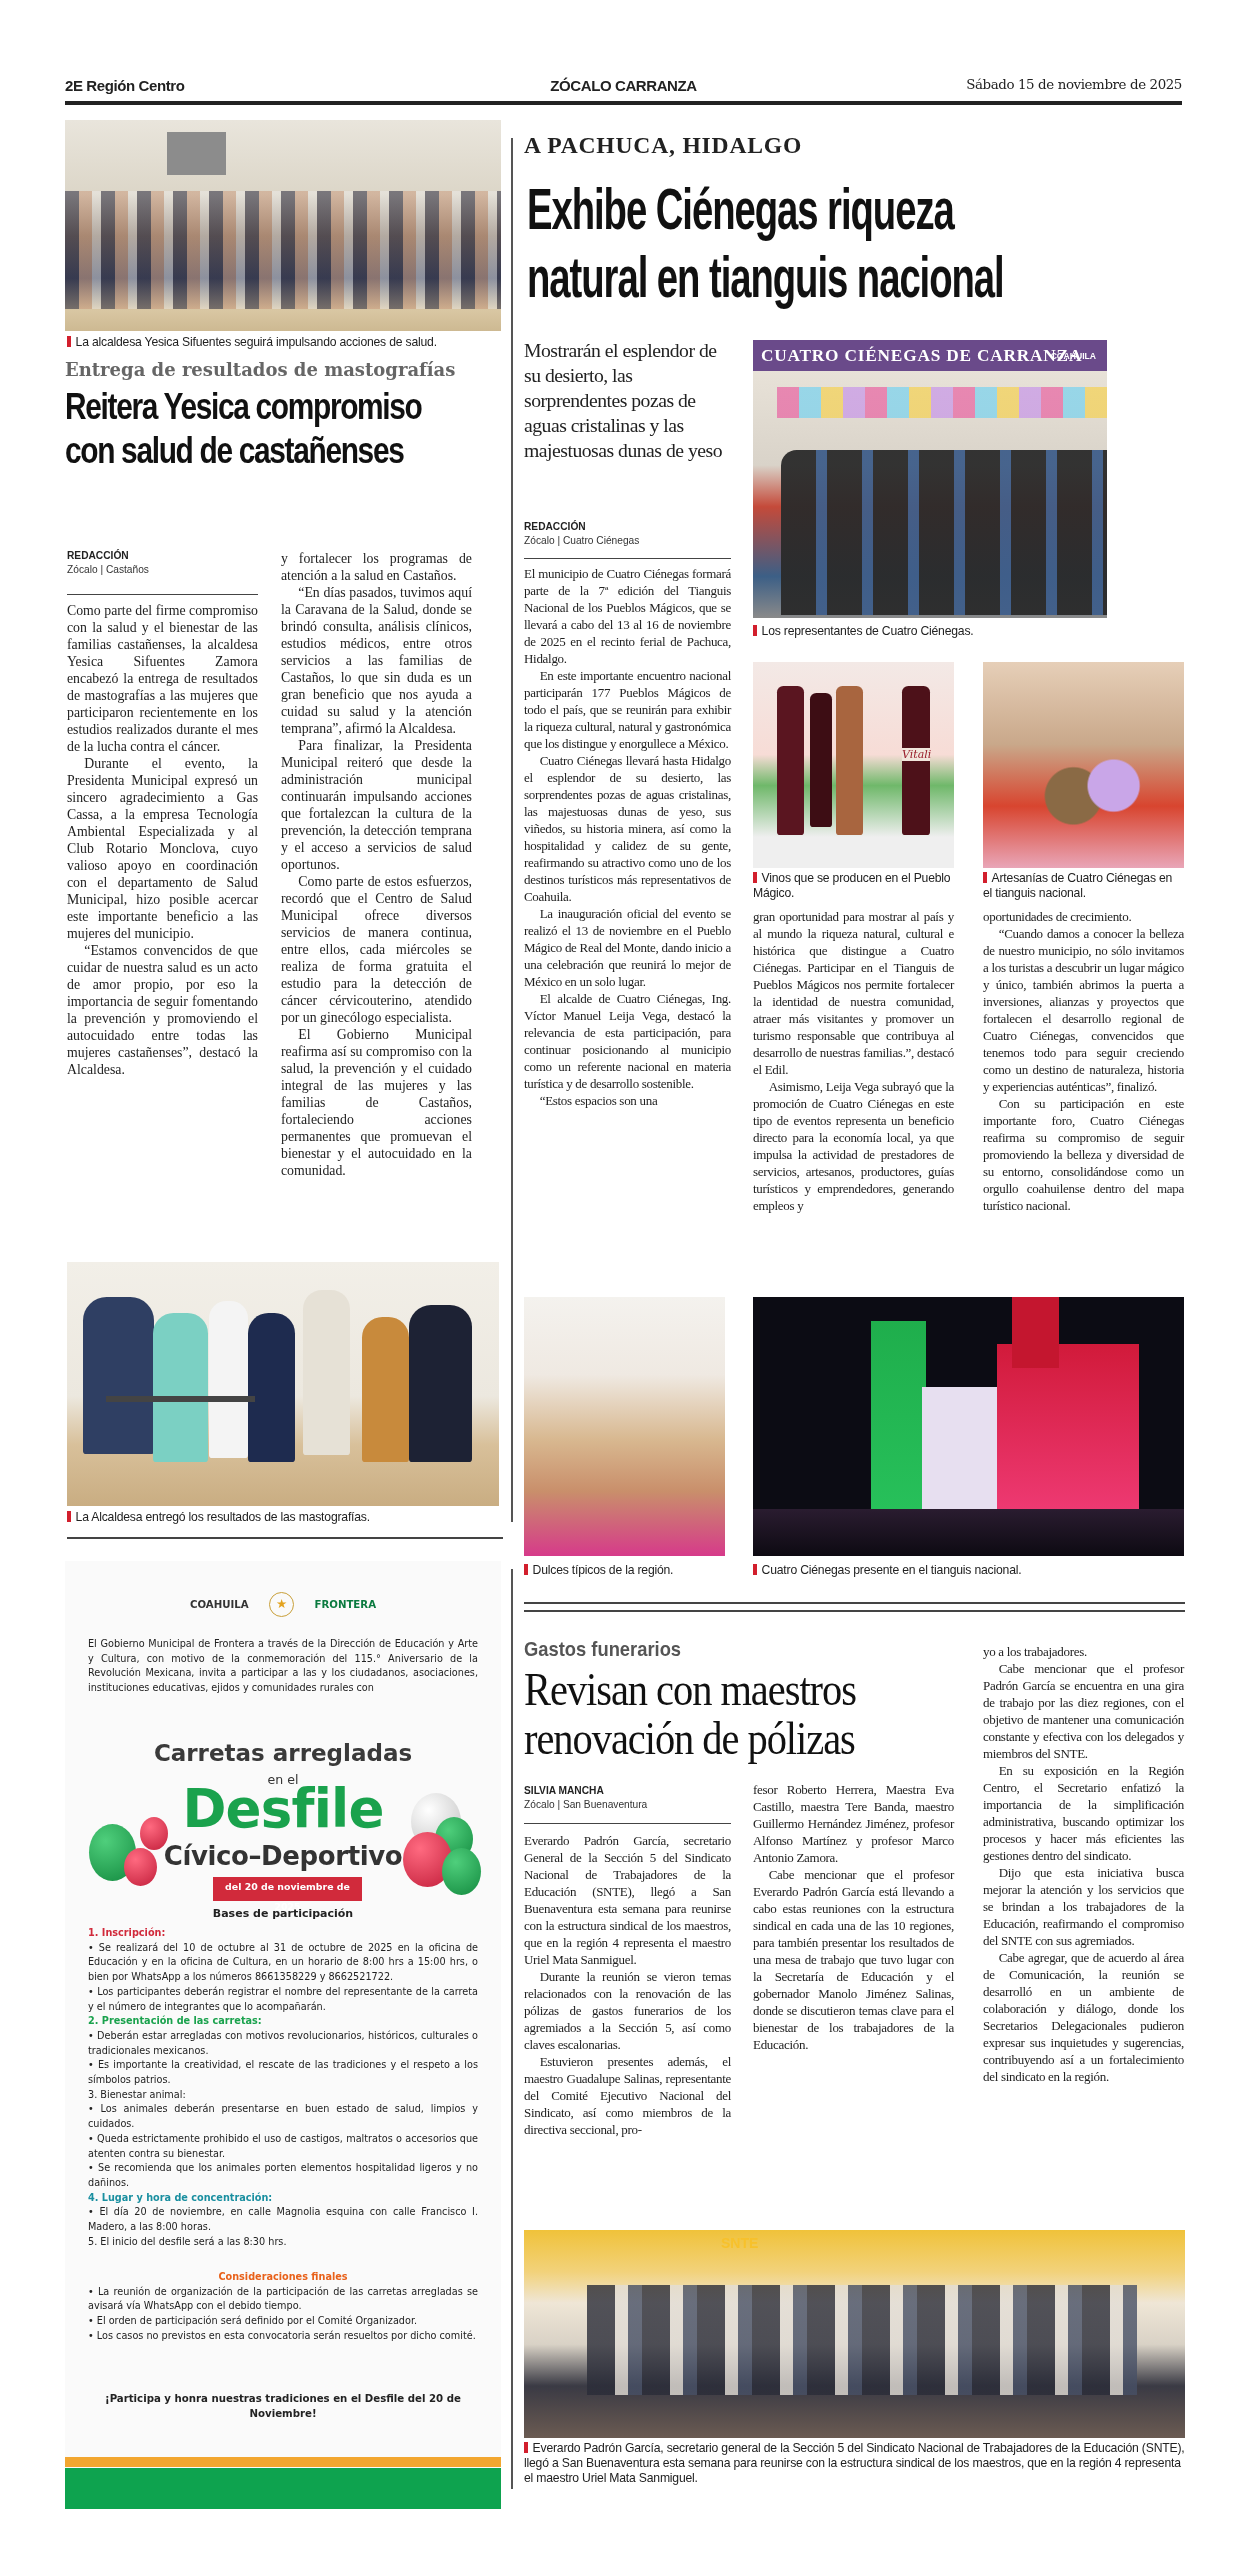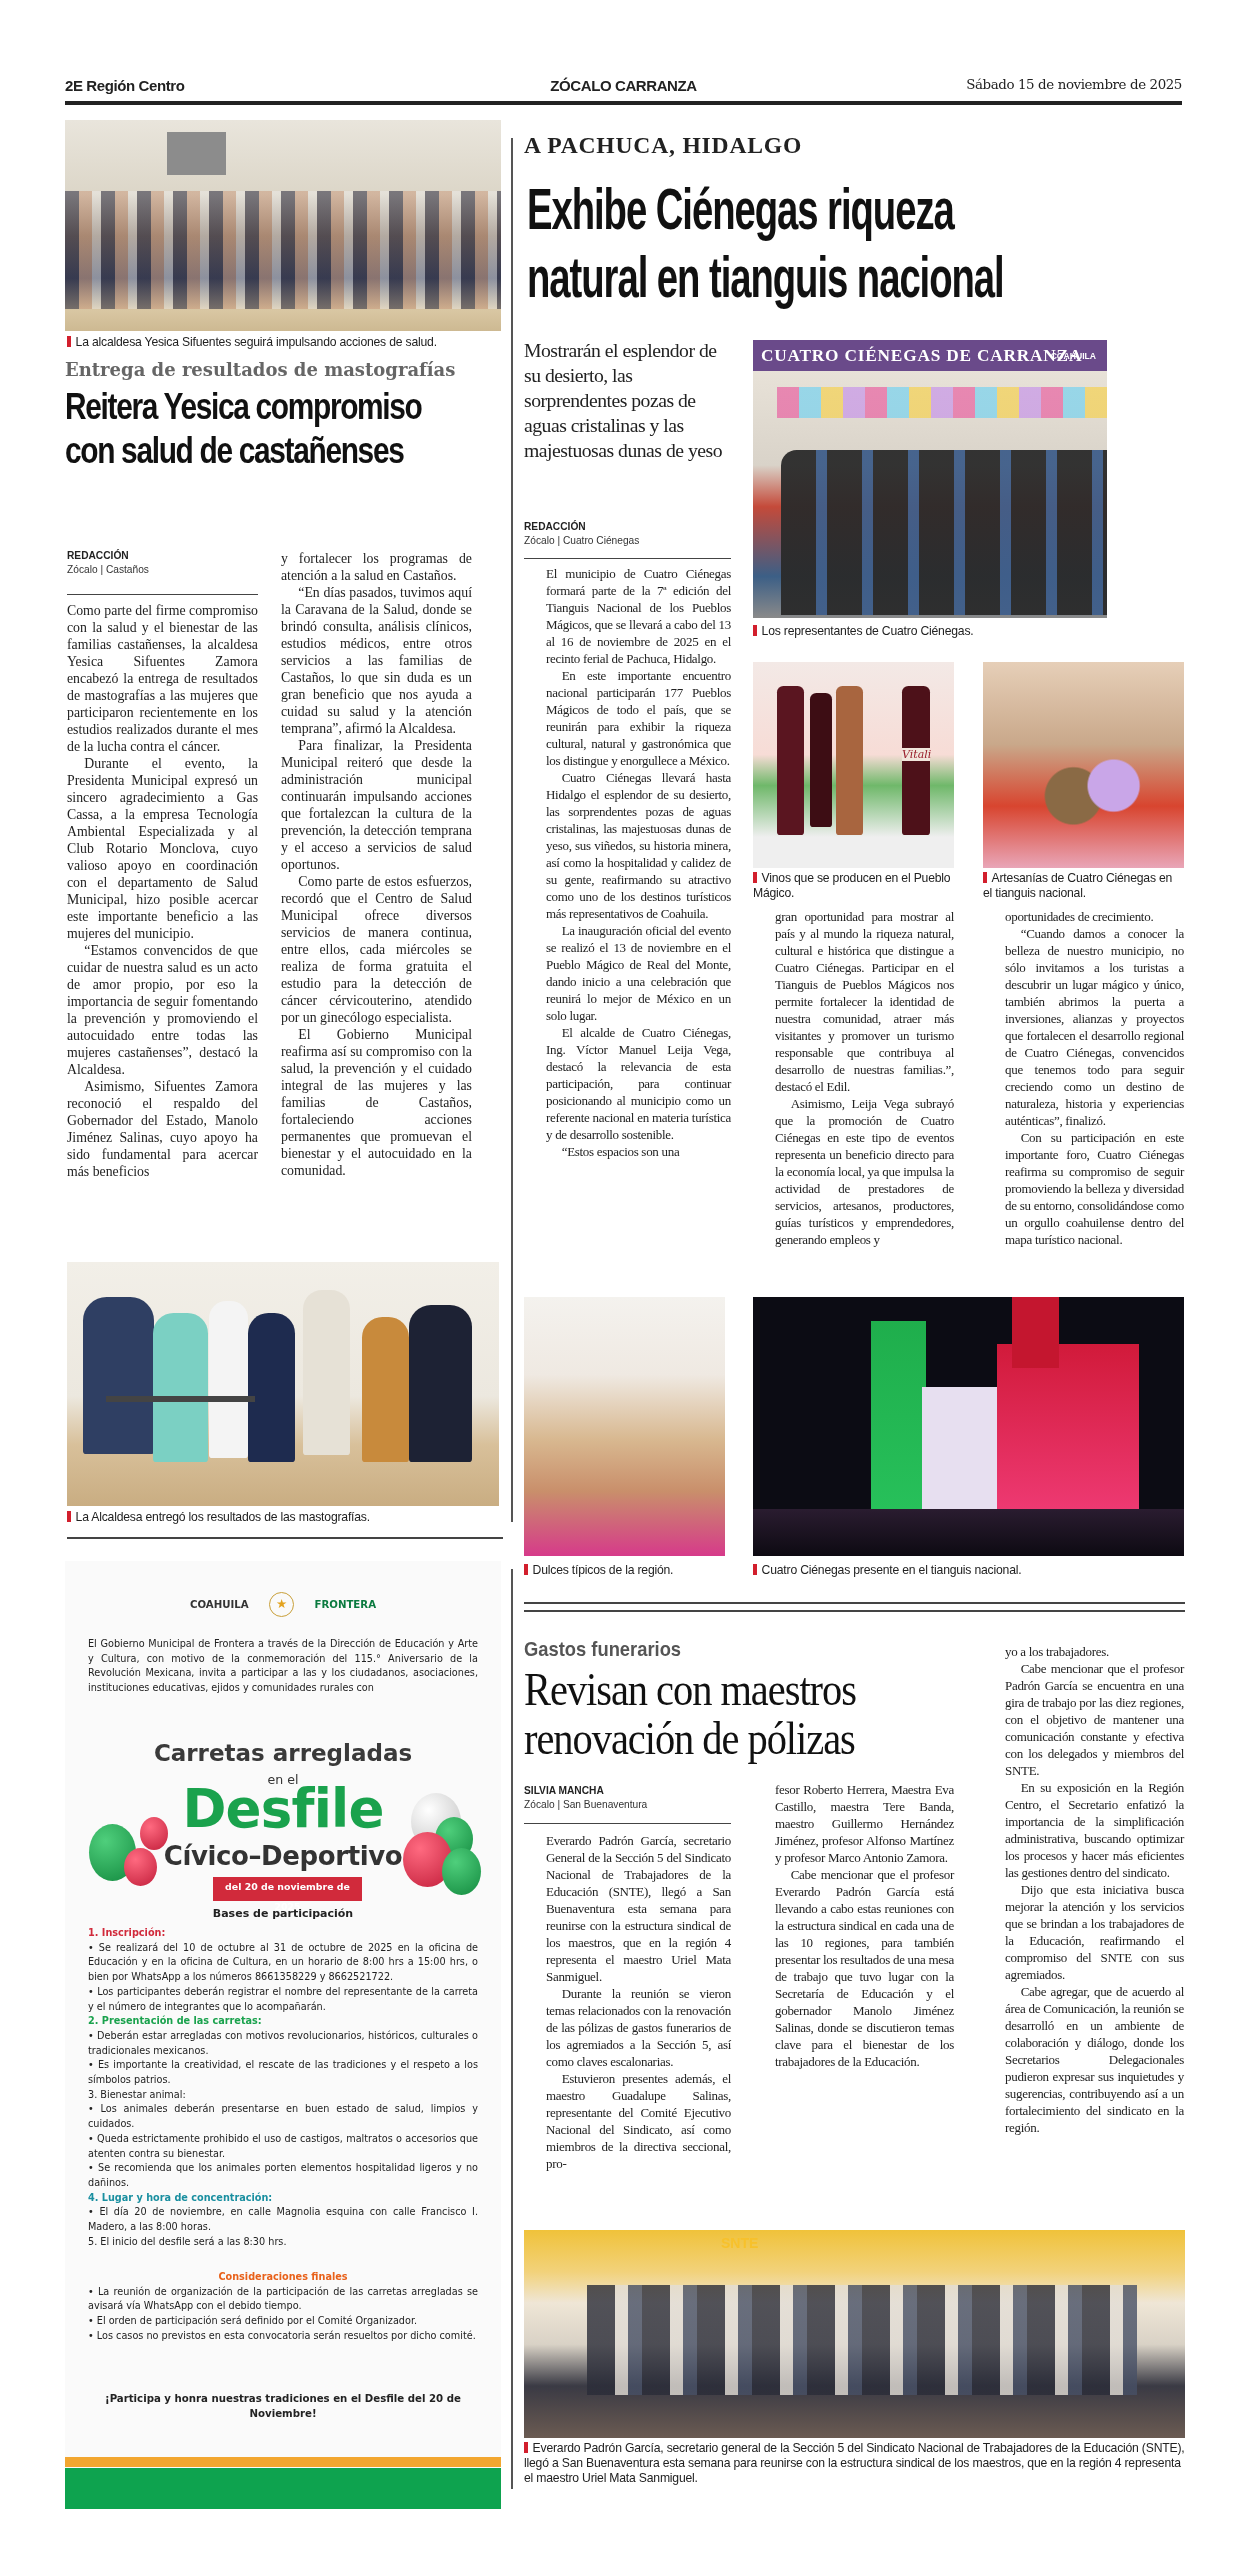--- a/index.html
+++ b/index.html
@@ -18,21 +18,21 @@
   .cap { position: absolute; font-family: "Liberation Sans", sans-serif; font-size: 12.2px; color: #222; line-height: 15px; letter-spacing: -0.2px; }
   .cap .mark { display: inline-block; width: 3.9px; height: 11px; background: #d21f2d; margin-right: 4.7px; vertical-align: -0.8px; }
   .kicker { font-family: "DejaVu Serif", serif; font-weight: bold; color: #666; }
   .headline { font-family: "Liberation Sans", sans-serif; font-weight: bold; color: #111; letter-spacing: -1.6px; }
   .byline { font-family: "Liberation Sans", sans-serif; font-size: 10.2px; font-weight: bold; color: #222; }
   .place { font-family: "Liberation Sans", sans-serif; font-size: 10.2px; color: #333; margin-top: 3.1px; }
   .body-text { font-family: "Liberation Serif", serif; font-size: 13.8px; line-height: 17px; color: #222; text-align: justify; hyphens: auto; }
   .body-text p { text-indent: 17.3px; }
   .body-text p.first { text-indent: 0; }
   .cond { font-family: "Liberation Serif", serif; font-size: 13px; line-height: 17px; color: #222; text-align: justify; letter-spacing: -0.3px; }
-  .cond p { text-indent: 15.7px; margin-left: 22px; }
+  .cond p { text-indent: 15.7px; }
   .cond p.first { text-indent: 0; }
   .hr-thin { position: absolute; height: 1.6px; background: #444; }
   .ad { left: 65px; top: 1561px; width: 436px; height: 948px; background: #fafafa; font-family: "DejaVu Sans", sans-serif; color: #222; }
   .ad .logos { position: absolute; top: 31px; left: 0; width: 100%; display: flex; justify-content: center; gap: 20.4px; align-items: center; }
   .ad .logo { font-family: "DejaVu Sans", sans-serif; font-weight: bold; font-size: 10.2px; color: #333; text-align: center; }
   .ad .intro { position: absolute; top: 76px; left: 23px; width: 390px; font-size: 9.7px; line-height: 14.5px; text-align: justify; }
   .ad .title1 { position: absolute; top: 179px; left: 0; width: 100%; text-align: center; font-size: 23px; font-weight: bold; color: #3a3a3a; }
   .ad .title2 { position: absolute; top: 211px; left: 0; width: 100%; text-align: center; font-size: 12.6px; color: #333; }
   .ad .title3 { position: absolute; top: 217px; left: 0; width: 100%; text-align: center; font-size: 53px; font-weight: bold; color: #1aa24d; letter-spacing: -0.8px; }
   .ad .title4 { position: absolute; top: 280px; left: 0; width: 100%; text-align: center; font-size: 26px; font-weight: bold; color: #333; letter-spacing: -0.4px; }
@@ -76,21 +76,20 @@
 <div class="abs" style="left:67px;top:550px;width:191px;">
   <div class="byline">REDACCIÓN</div>
   <div class="place">Zócalo | Castaños</div>
 </div>
 <div class="hr-thin" style="left:67px;top:594px;width:191px;height:0.8px;"></div>
 
 <div class="abs body-text" style="left:67px;top:602px;width:191px;">
   <p class="first">Como parte del firme compromiso con la salud y el bienestar de las familias castañenses, la alcaldesa Yesica Sifuentes Zamora encabezó la entrega de resultados de mastografías a las mujeres que participaron recientemente en los estudios realizados durante el mes de la lucha contra el cáncer.</p>
   <p>Durante el evento, la Presidenta Municipal expresó un sincero agradecimiento a Gas Cassa, a la empresa Tecnología Ambiental Especializada y al Club Rotario Monclova, cuyo valioso apoyo en coordinación con el departamento de Salud Municipal, hizo posible acercar este importante beneficio a las mujeres del municipio.</p>
   <p>“Estamos convencidos de que cuidar de nuestra salud es un acto de amor propio, por eso la importancia de seguir fomentando la prevención y promoviendo el autocuidado entre todas las mujeres castañenses”, destacó la Alcaldesa.</p>
-  <p>Asimismo, Sifuentes Zamora reconoció el respaldo del Gobernador del Estado, Manolo Jiménez Salinas, cuyo apoyo ha sido fundamental para acercar más beneficios</p>
 </div>
 <div class="abs body-text" style="left:281px;top:550px;width:191px;">
   <p class="first">y fortalecer los programas de atención a la salud en Castaños.</p>
   <p>“En días pasados, tuvimos aquí la Caravana de la Salud, donde se brindó consulta, análisis clínicos, estudios médicos, entre otros servicios a las familias de Castaños, lo que sin duda es un gran beneficio que nos ayuda a cuidad su salud y la atención temprana”, afirmó la Alcaldesa.</p>
   <p>Para finalizar, la Presidenta Municipal reiteró que desde la administración municipal continuarán impulsando acciones que fortalezcan la cultura de la prevención, la detección temprana y el acceso a servicios de salud oportunos.</p>
   <p>Como parte de estos esfuerzos, recordó que el Centro de Salud Municipal ofrece diversos servicios de manera continua, entre ellos, cada miércoles se realiza de forma gratuita el estudio para la detección de cáncer cérvicouterino, atendido por un ginecólogo especialista.</p>
   <p>El Gobierno Municipal reafirma así su compromiso con la salud, la prevención y el cuidado integral de las mujeres y las familias de Castaños, fortaleciendo acciones permanentes que promuevan el bienestar y el autocuidado en la comunidad.</p>
 </div>
 
 <div class="photo" style="left:67px;top:1262px;width:432px;height:244px;background:linear-gradient(180deg,#f2efe8 0%,#ece8df 55%,#d8c09a 75%,#c9ad82 100%);">

